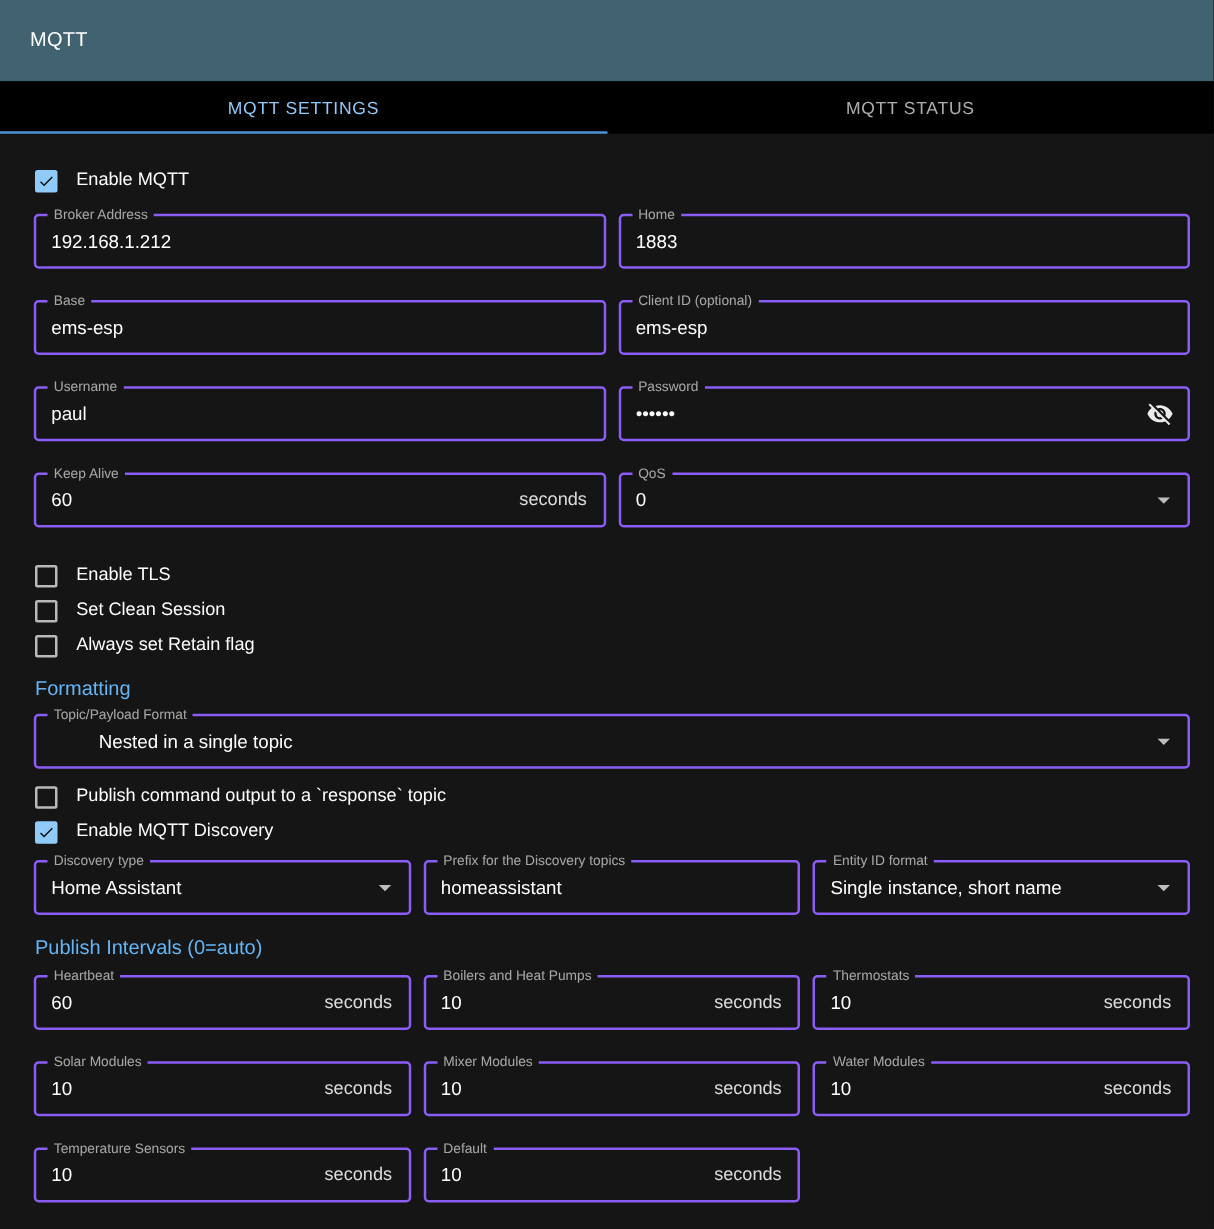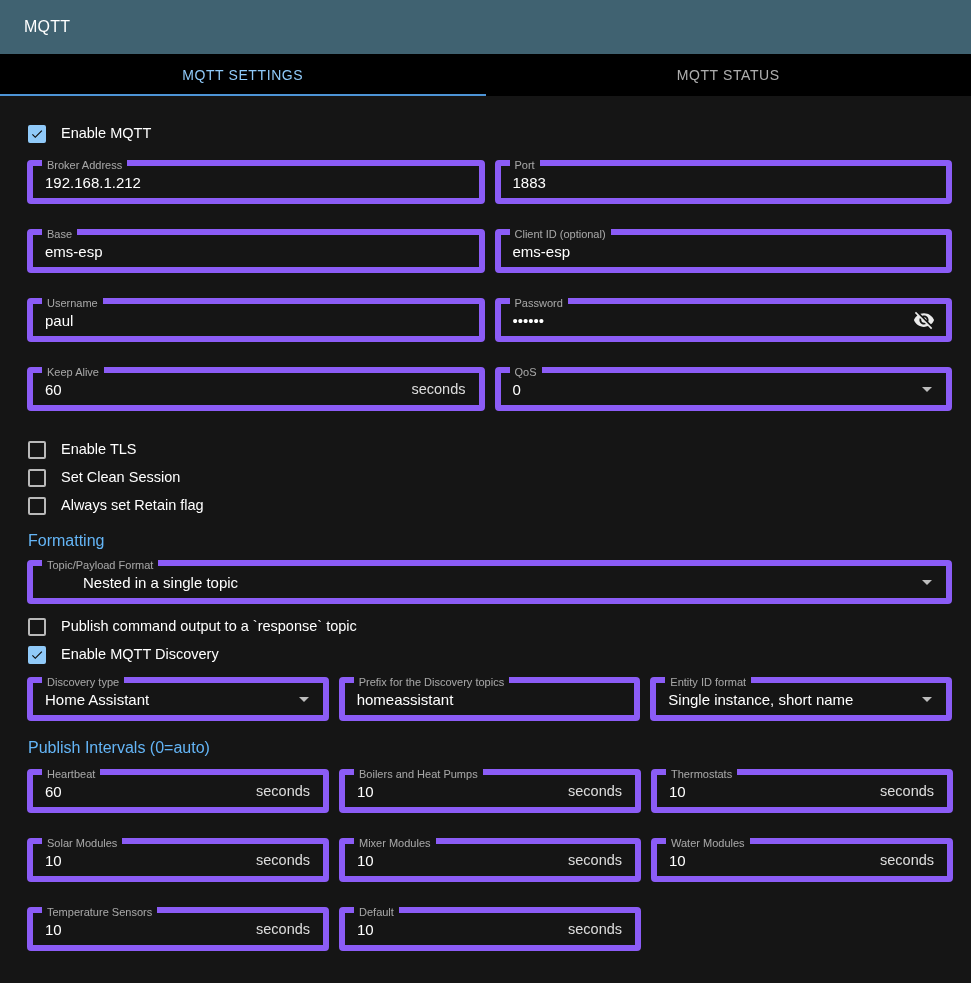--- a/index.html
+++ b/index.html
@@ -1,21 +1,21 @@
 <!DOCTYPE html>
 <html><head>
 <meta charset="utf-8">
 <style>
   * { margin:0; padding:0; box-sizing:border-box; }
   html,body { background:#151515; }
   body { width:971px; height:983px; font-family:"Liberation Sans", sans-serif; overflow:hidden; }
   .app { width:971px; height:983px; background:#151515; display:flex; flex-direction:column; }
 
   
-  .appbar { height:54px; background:#406271; display:flex; align-items:center; padding:0 24px; flex:0 0 auto; }
+  .appbar { height:65px; background:#406271; display:flex; align-items:center; padding:0 24px; flex:0 0 auto; }
   .appbar .title { color:#ffffff; font-size:16px; font-weight:500; letter-spacing:.2px; }
 
   
   .tabs { height:42px; background:#000000; display:flex; flex:0 0 auto; }
   .tab { flex:1; background:transparent; border:none; display:flex; align-items:center; justify-content:center;
          font-family:inherit; font-size:14px; font-weight:500; letter-spacing:.6px; text-transform:uppercase;
          color:rgba(255,255,255,0.68); cursor:pointer; }
   .tab.active { color:#90caf9; box-shadow: inset 0 -2px 0 #4d94d6; }
 
   
@@ -31,21 +31,21 @@
   .cblabel { color:#ffffff; font-size:14.5px; }
   .cbgroup { margin-top:8px; }
 
   
   .grid2 { display:grid; grid-template-columns:1fr 1fr; gap:10px; margin-bottom:25px; }
   .grid3 { display:grid; grid-template-columns:1fr 1fr 1fr; gap:10px; margin-bottom:25px; }
   .mt12 { margin-top:12px; }
   .mt8  { margin-top:8px; }
 
   
-  .field { position:relative; height:44px; border:6px solid #8b5cf6; border-radius:4px;
+  .field { position:relative; height:44px; border:2px solid #8b5cf6; border-radius:4px;
            display:flex; align-items:center; background:transparent; }
   .flabel { position:absolute; top:-7px; left:9px; padding:0 5px; background:#151515;
             font-size:11px; line-height:13px; color:rgba(255,255,255,0.62); white-space:nowrap; }
   .finput { flex:1; min-width:0; height:100%; background:transparent; border:none; outline:none;
             color:#ffffff; font-family:inherit; font-size:15px; padding:0 12px; }
   .fvalue { flex:1; min-width:0; color:#ffffff; font-size:15px; padding:0 12px;
             white-space:nowrap; overflow:hidden; }
   .suffix { color:rgba(255,255,255,0.85); font-size:14.5px; padding-right:13px; flex:0 0 auto; }
   .caret { width:24px; height:24px; fill:rgba(255,255,255,0.72); margin-right:7px; flex:0 0 auto; }
   .select { cursor:pointer; }
@@ -85,21 +85,21 @@
       </span>
       <span class="cblabel">Enable MQTT</span>
     </div>
 
     <div class="grid2 mt12">
       <div class="field">
         <span class="flabel">Broker Address</span>
         <input class="finput" value="192.168.1.212" style="">
       </div>
       <div class="field">
-        <span class="flabel">Port</span>
+        <span class="flabel">Home</span>
         <input class="finput" value="1883" style="">
       </div>
     </div>
 
     <div class="grid2">
       <div class="field">
         <span class="flabel">Base</span>
         <input class="finput" value="ems-esp" style="">
       </div>
       <div class="field">

